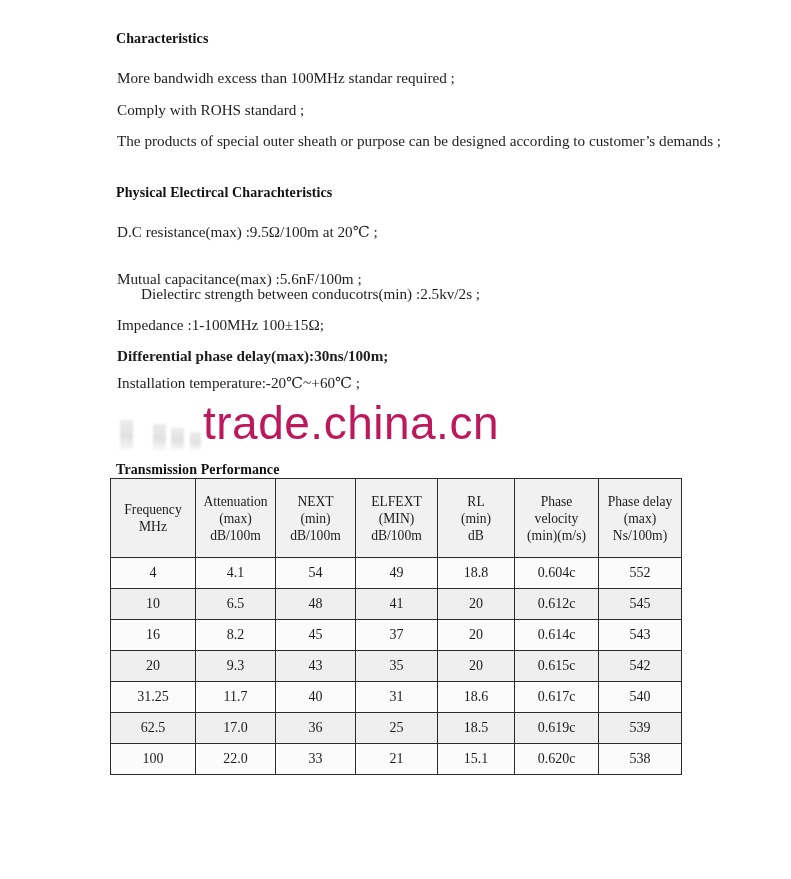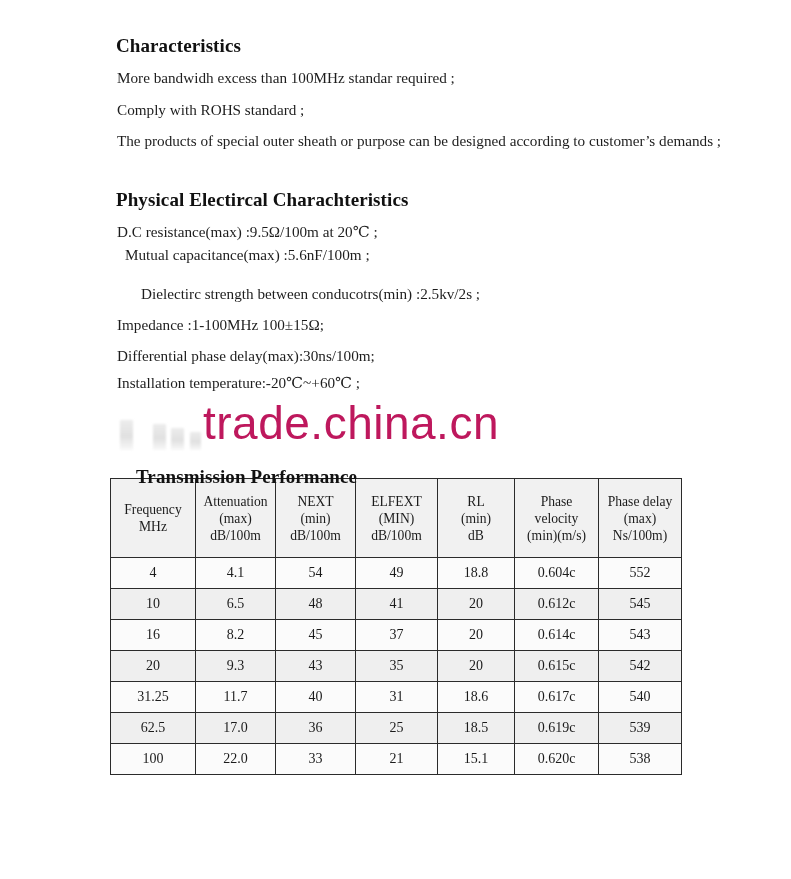--- a/index.html
+++ b/index.html
@@ -19,49 +19,49 @@
   .page {
     position: absolute;
     inset: 0;
     background: #ffffff;
   }
 
   
   .section-heading {
     position: absolute;
     left: 116px;
-    font-size: 19px;
+    font-size: 14px;
     font-weight: bold;
     letter-spacing: 0.1px;
     color: #111111;
     white-space: nowrap;
   }
   #heading-characteristics { top: 19px; }
   #heading-physical { top: 173px; }
-  #heading-transmission { top: 450px; z-index: 4; margin-left: 20px; }
+  #heading-transmission { top: 450px; z-index: 4; }
 
   
   .body-line {
     position: absolute;
     left: 117px;
     font-size: 15.2px;
     line-height: 18px;
     color: #1d1d1d;
     white-space: nowrap;
   }
 
   .block-characteristics .body-line:nth-child(1) { top: 54px; }
   .block-characteristics .body-line:nth-child(2) { top: 86px; }
   .block-characteristics .body-line:nth-child(3) { top: 117px; }
 
   .block-physical .body-line:nth-child(1) { top: 208px; }
-  .block-physical .body-line:nth-child(2) { top: 231px; margin-left: 8px; }
+  .block-physical .body-line:nth-child(2) { top: 255px; }
   .block-physical .body-line:nth-child(3) { top: 270px; margin-left: 24px; }
   .block-physical .body-line:nth-child(4) { top: 301px; }
-  .block-physical .body-line:nth-child(5) { top: 332px; }
+  .block-physical .body-line:nth-child(5) { top: 332px; font-weight: bold; }
   .block-physical .body-line:nth-child(6) { top: 359px; }
 
   
   .watermark {
     position: absolute;
     top: 398px;
     left: 110px;
     width: 580px;
     height: 58px;
     z-index: 2;

